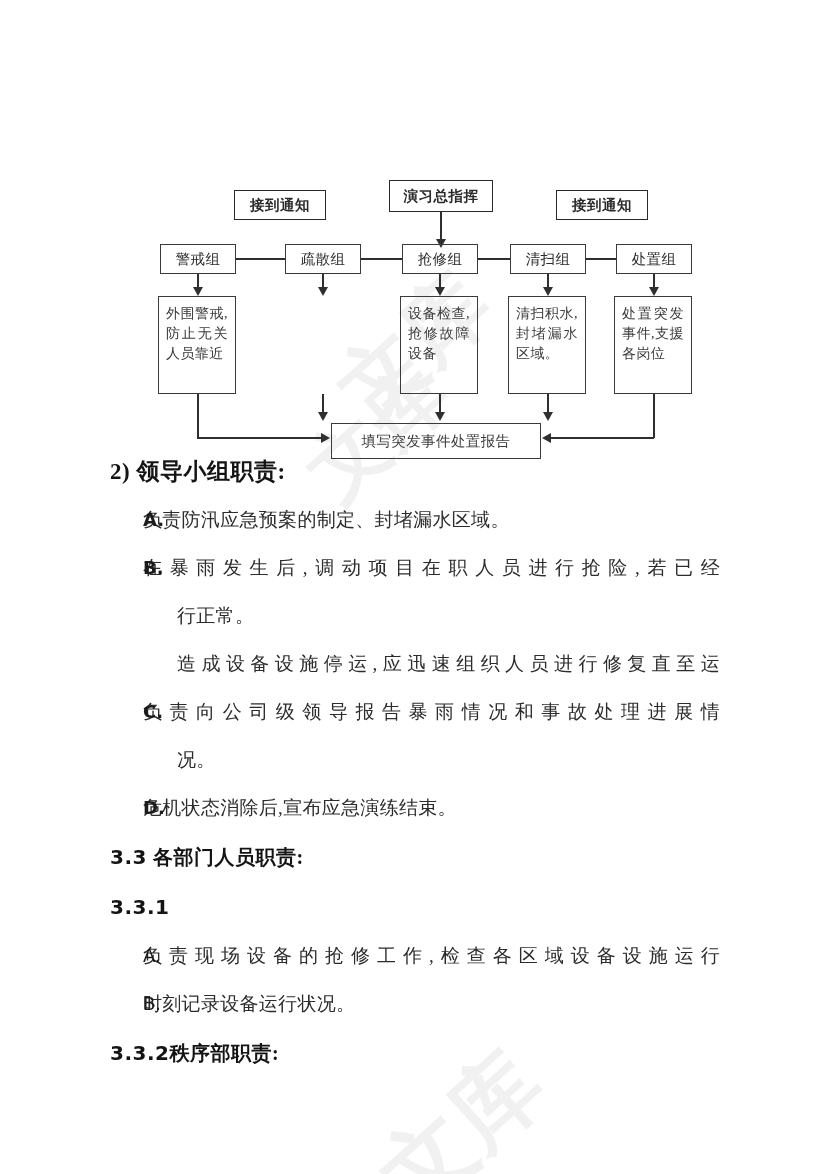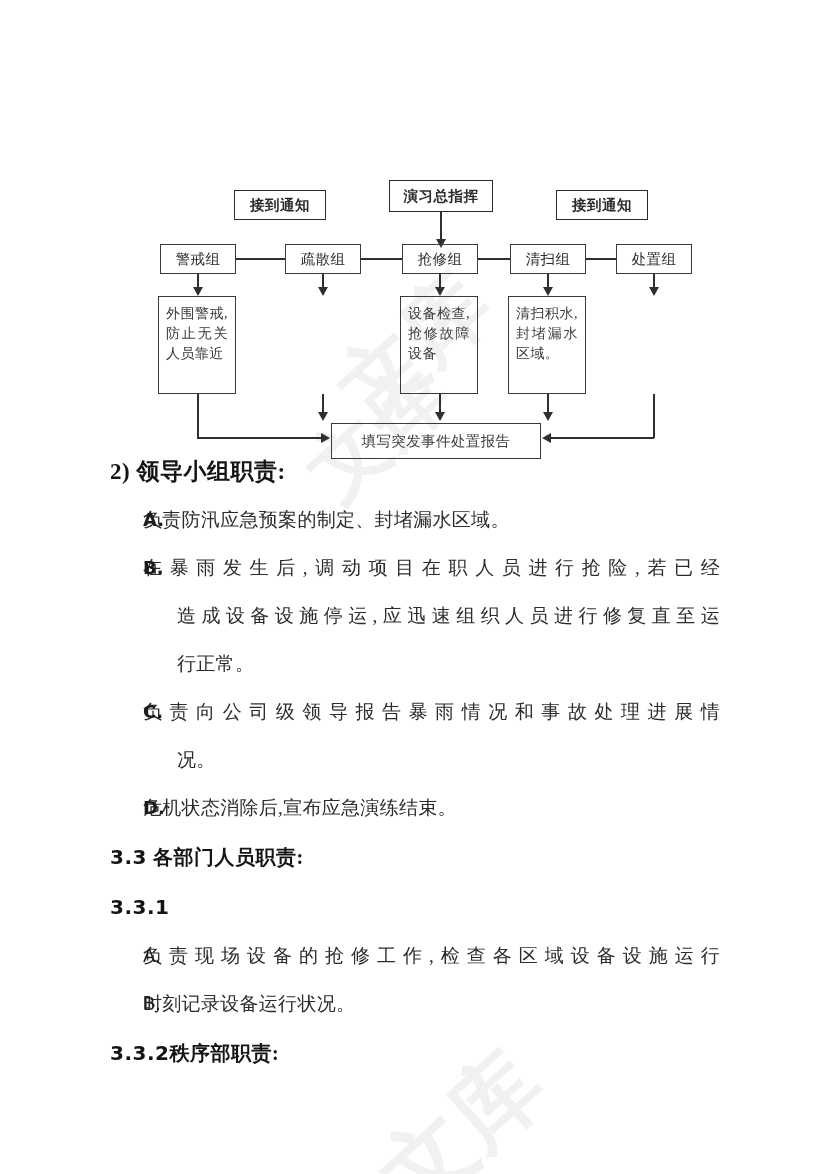--- a/index.html
+++ b/index.html
@@ -209,20 +209,21 @@
 
     <div class="line v" style="left:547px; top:274px; height:16px;"></div>
     <div class="arrow-down" style="left:543px; top:287px;"></div>
 
     <div class="line v" style="left:653px; top:274px; height:16px;"></div>
     <div class="arrow-down" style="left:649px; top:287px;"></div>
 
     <div class="fbox detail" style="left:158px; top:296px; width:78px; height:98px;">外围警戒,防止无关人员靠近</div>
     <div class="fbox detail" style="left:400px; top:296px; width:78px; height:98px;">设备检查,抢修故障设备</div>
     <div class="fbox detail" style="left:508px; top:296px; width:78px; height:98px;">清扫积水,封堵漏水区域。</div>
+    <div class="fbox detail" style="left:614px; top:296px; width:78px; height:98px;">处置突发事件,支援各岗位</div>
 
     <div class="fbox report" style="left:331px; top:423px; width:210px; height:36px;">填写突发事件处置报告</div>
 
     <div class="line v" style="left:197px; top:394px; height:44px;"></div>
     <div class="line h" style="left:197px; top:437px; width:125px;"></div>
     <div class="arrow-right" style="left:321px; top:433px;"></div>
 
     <div class="line v" style="left:322px; top:394px; height:20px;"></div>
     <div class="arrow-down" style="left:318px; top:412px;"></div>
 
@@ -246,25 +247,25 @@
       <span class="marker">A.</span>
       <span class="item-text">负责防汛应急预案的制定、封堵漏水区域。</span>
     </div>
 
     <div class="para list-item">
       <span class="marker">B.</span>
       <span class="item-text" style="text-align-last:justify;">在暴雨发生后,调动项目在职人员进行抢险,若已经</span>
     </div>
 
     <div class="para list-item indent">
+      <span class="item-text">行正常。</span>
+    </div>
+
+    <div class="para list-item indent">
       <span class="item-text" style="text-align-last:justify;">造成设备设施停运,应迅速组织人员进行修复直至运</span>
-    </div>
-
-    <div class="para list-item indent">
-      <span class="item-text">行正常。</span>
     </div>
 
     <div class="para list-item">
       <span class="marker">C.</span>
       <span class="item-text" style="text-align-last:justify;">负责向公司级领导报告暴雨情况和事故处理进展情</span>
     </div>
 
     <div class="para list-item indent">
       <span class="item-text">况。</span>
     </div>

